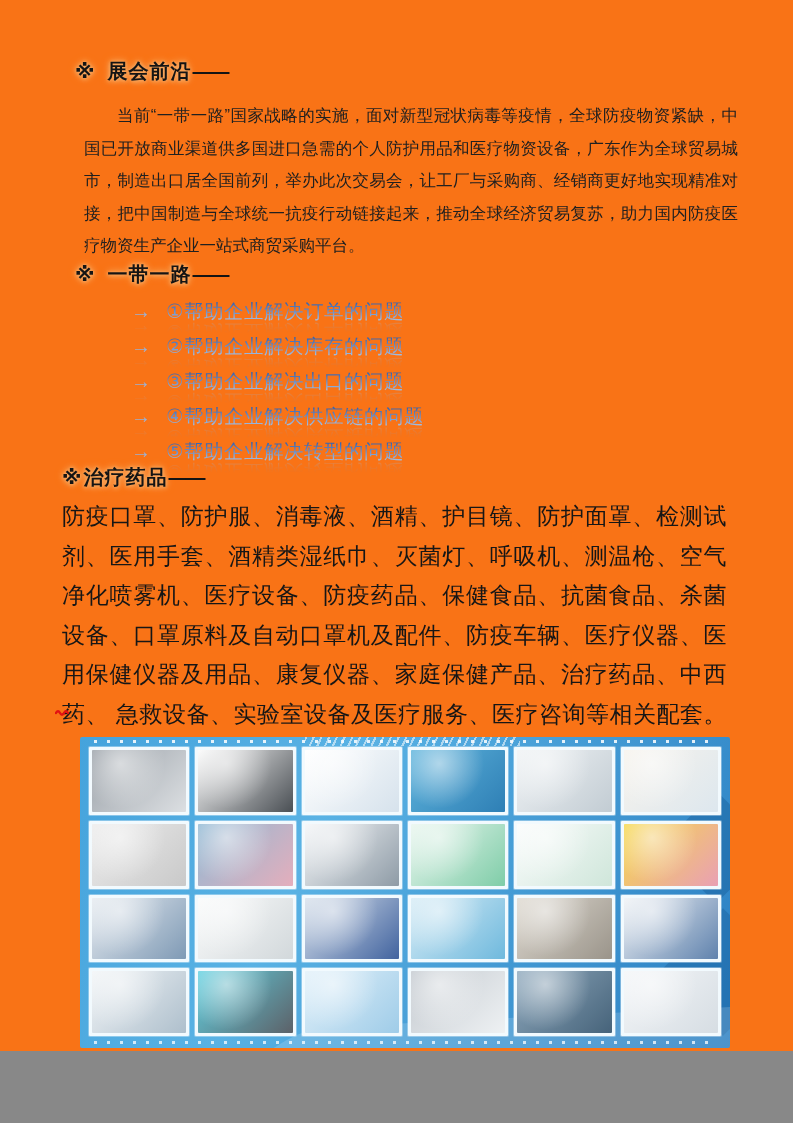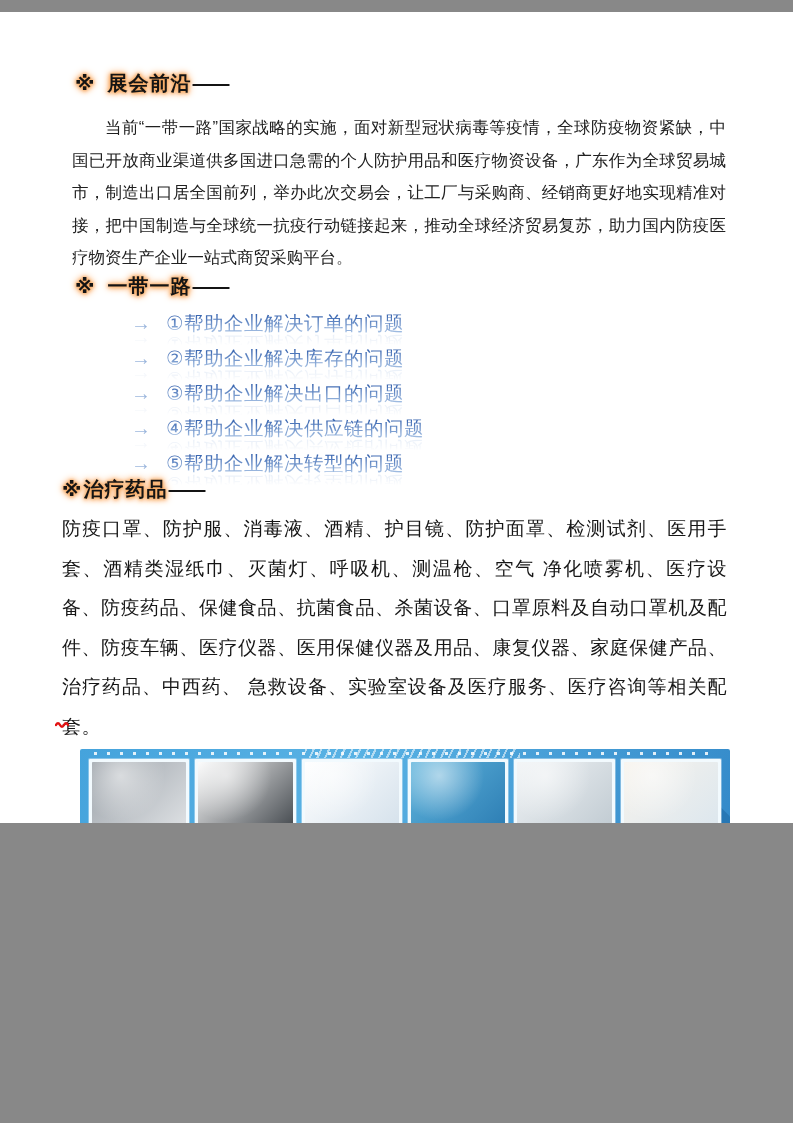--- a/index.html
+++ b/index.html
@@ -7,49 +7,49 @@
     --list-top:#3a66b0;
     --list-bot:#a6c1e4;
     --panel1:#45a3dc;
     --panel2:#2a7fc2;
     --accent-red:#e21212;
   }
   *{margin:0;padding:0;box-sizing:border-box;}
   html,body{background:#888;}
   .page{
     position:relative;
-    width:793px;height:811px;
-    margin:12px auto;
-    background:#ffffff;
+    width:793px;height:1051px;
+    margin:0 auto;
+    background:#f97316;
     font-family:"Liberation Sans","DejaVu Sans",sans-serif;
     color:#1a1a1a;
     overflow:hidden;
   }
   
   .heading{
     position:absolute;
     font-size:20px;font-weight:bold;color:#141414;
     white-space:nowrap;letter-spacing:1px;
   }
   .glow{
     text-shadow:0 0 3px var(--glow),0 0 6px var(--glow),0 0 9px var(--glow),0 1px 4px var(--glow);
   }
   .marker-sp{margin-right:12px;}
   .marker-tight{margin-right:1px;}
   .dash{font-weight:bold;letter-spacing:-3px;margin-left:1px;color:#141414;}
   
   .para1{
-    position:absolute;left:72px;top:99px;width:654px;
+    position:absolute;left:84px;top:99px;width:654px;
     font-size:16.5px;line-height:32.5px;text-align:justify;
     text-justify:inter-ideograph;
     text-indent:33px;color:#202020;
   }
   .para2{
     position:absolute;left:62px;top:497px;width:665px;
-    font-size:19px;line-height:39.5px;text-align:justify;
+    font-size:23px;line-height:39.5px;text-align:justify;
     text-justify:inter-ideograph;
     color:#161616;letter-spacing:.5px;
   }
   
   .benefits{position:absolute;left:131px;top:300px;}
   .b-item{position:relative;height:35px;}
   .b-line{display:flex;align-items:flex-start;white-space:nowrap;}
   .b-arrow{
     font-size:20px;line-height:22px;margin-right:15px;
     background:linear-gradient(180deg,#6f92c8 10%,#a9c2e4 90%);

